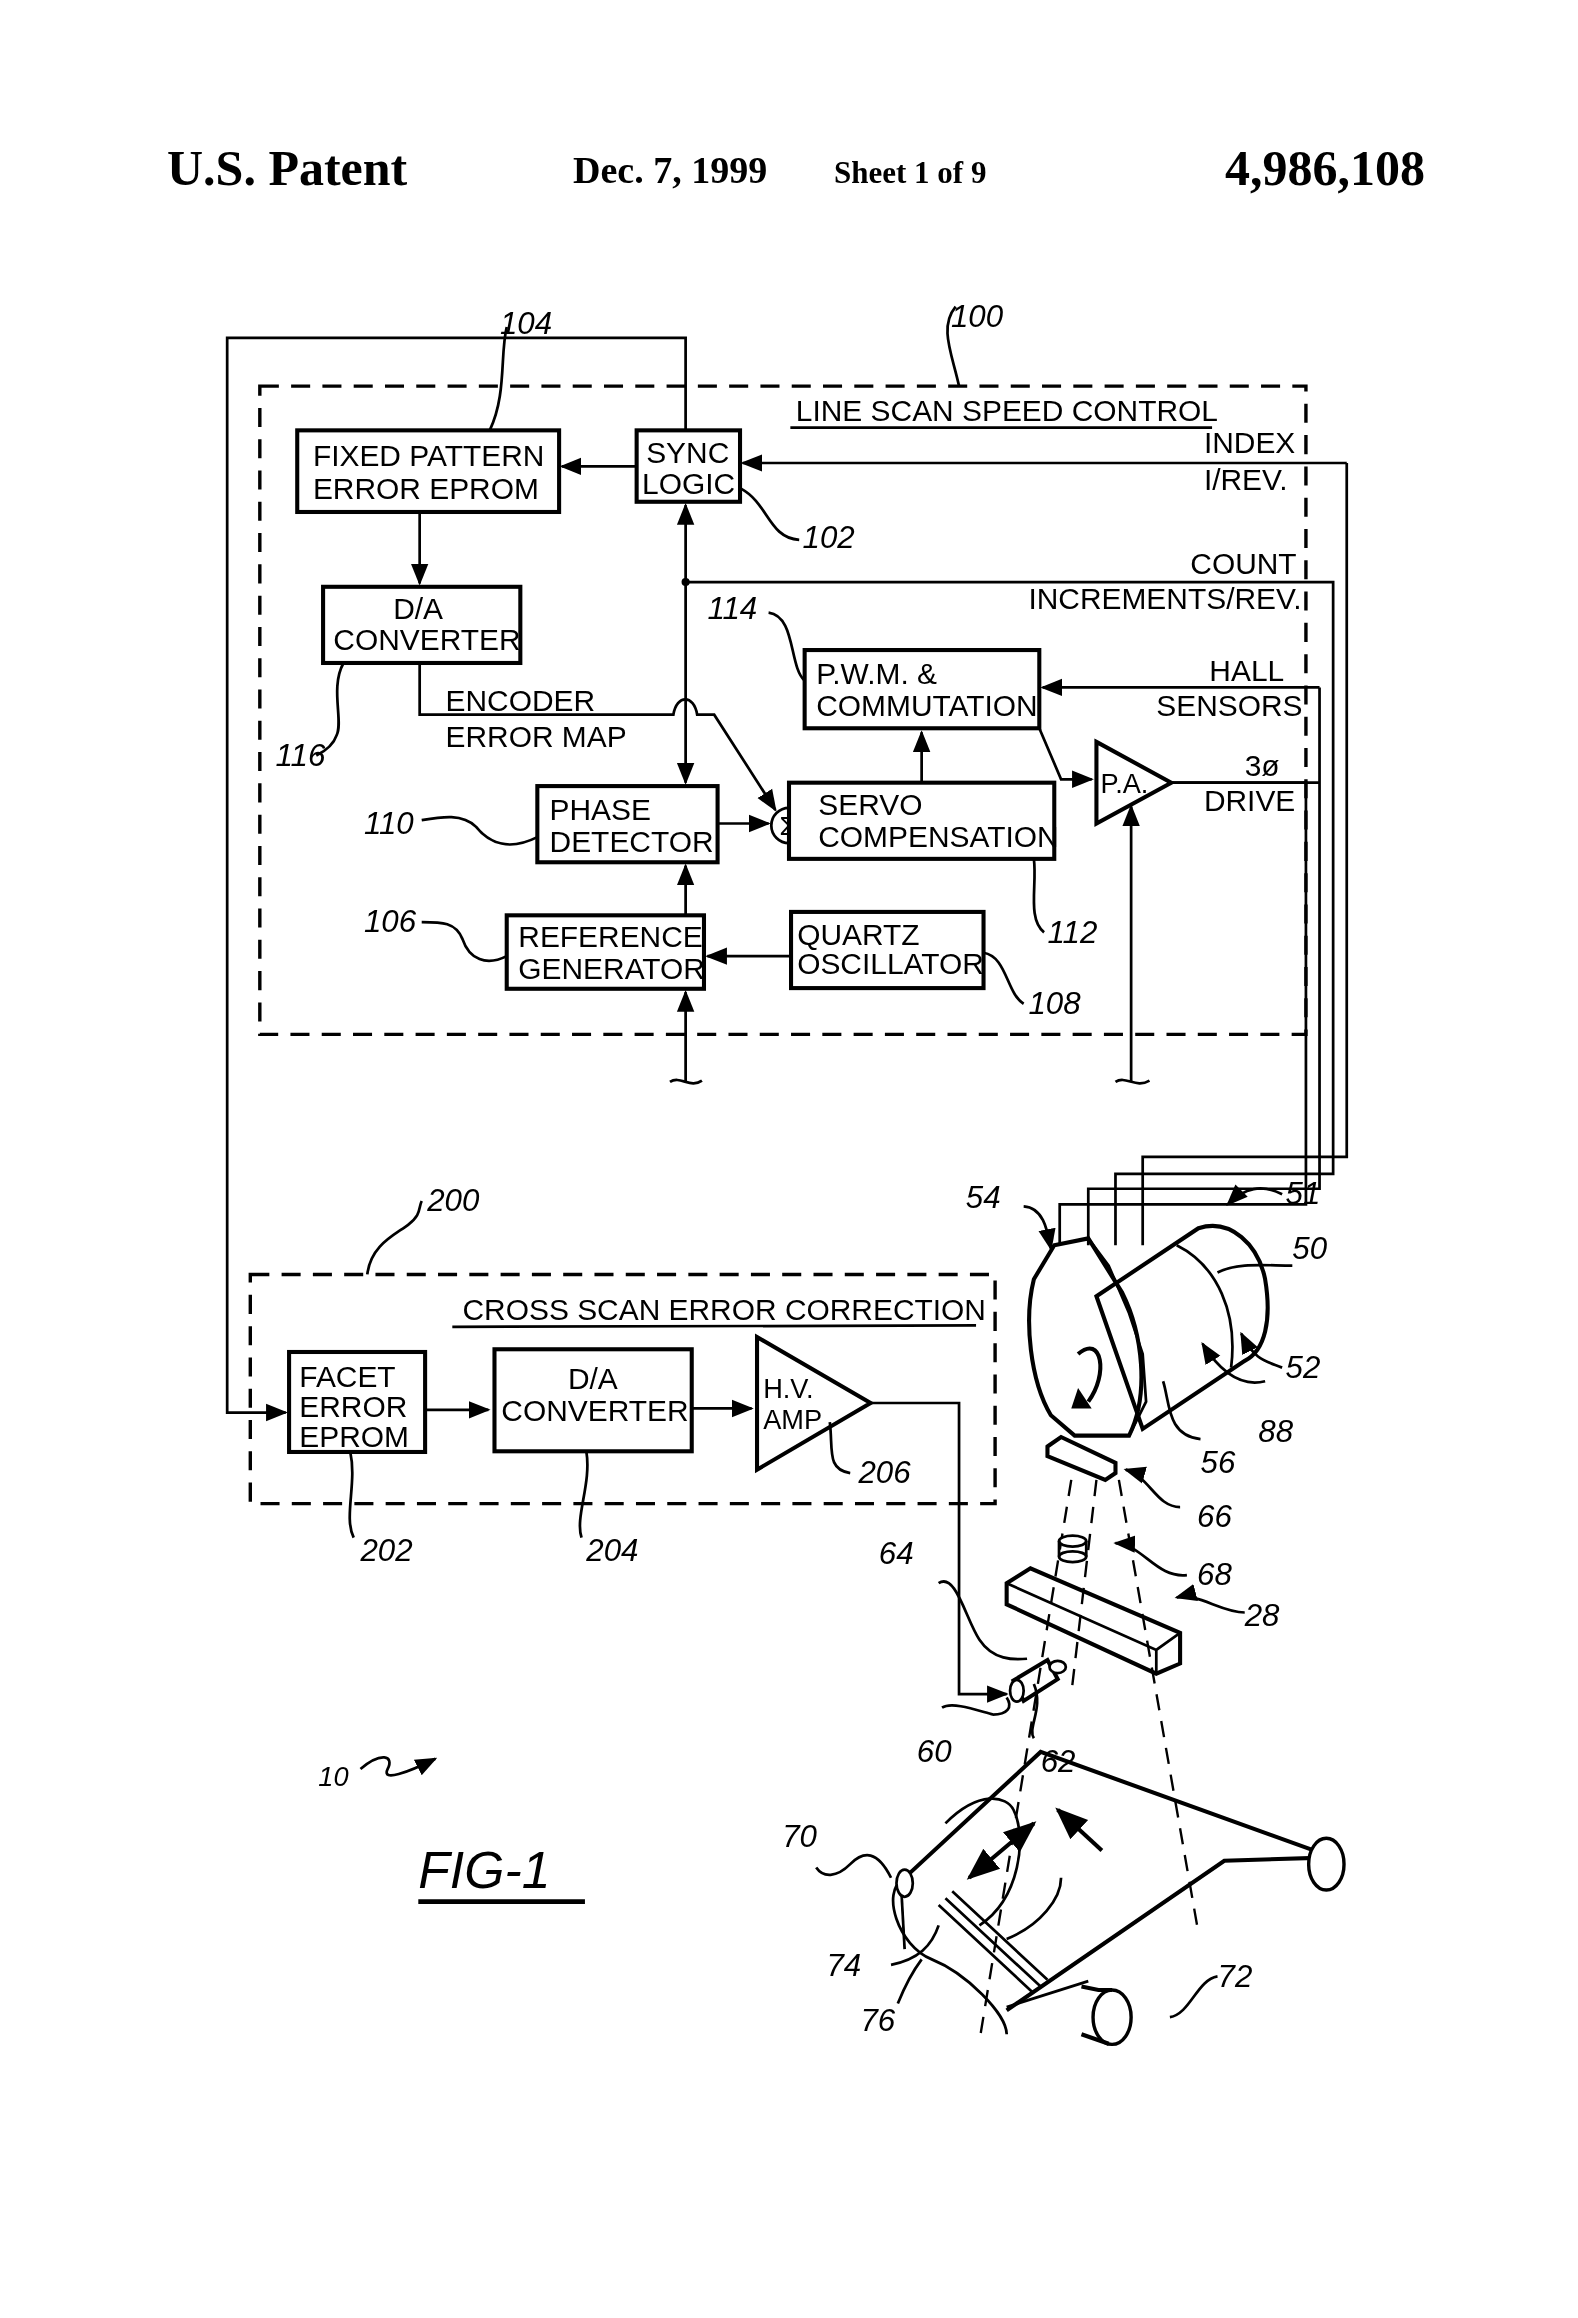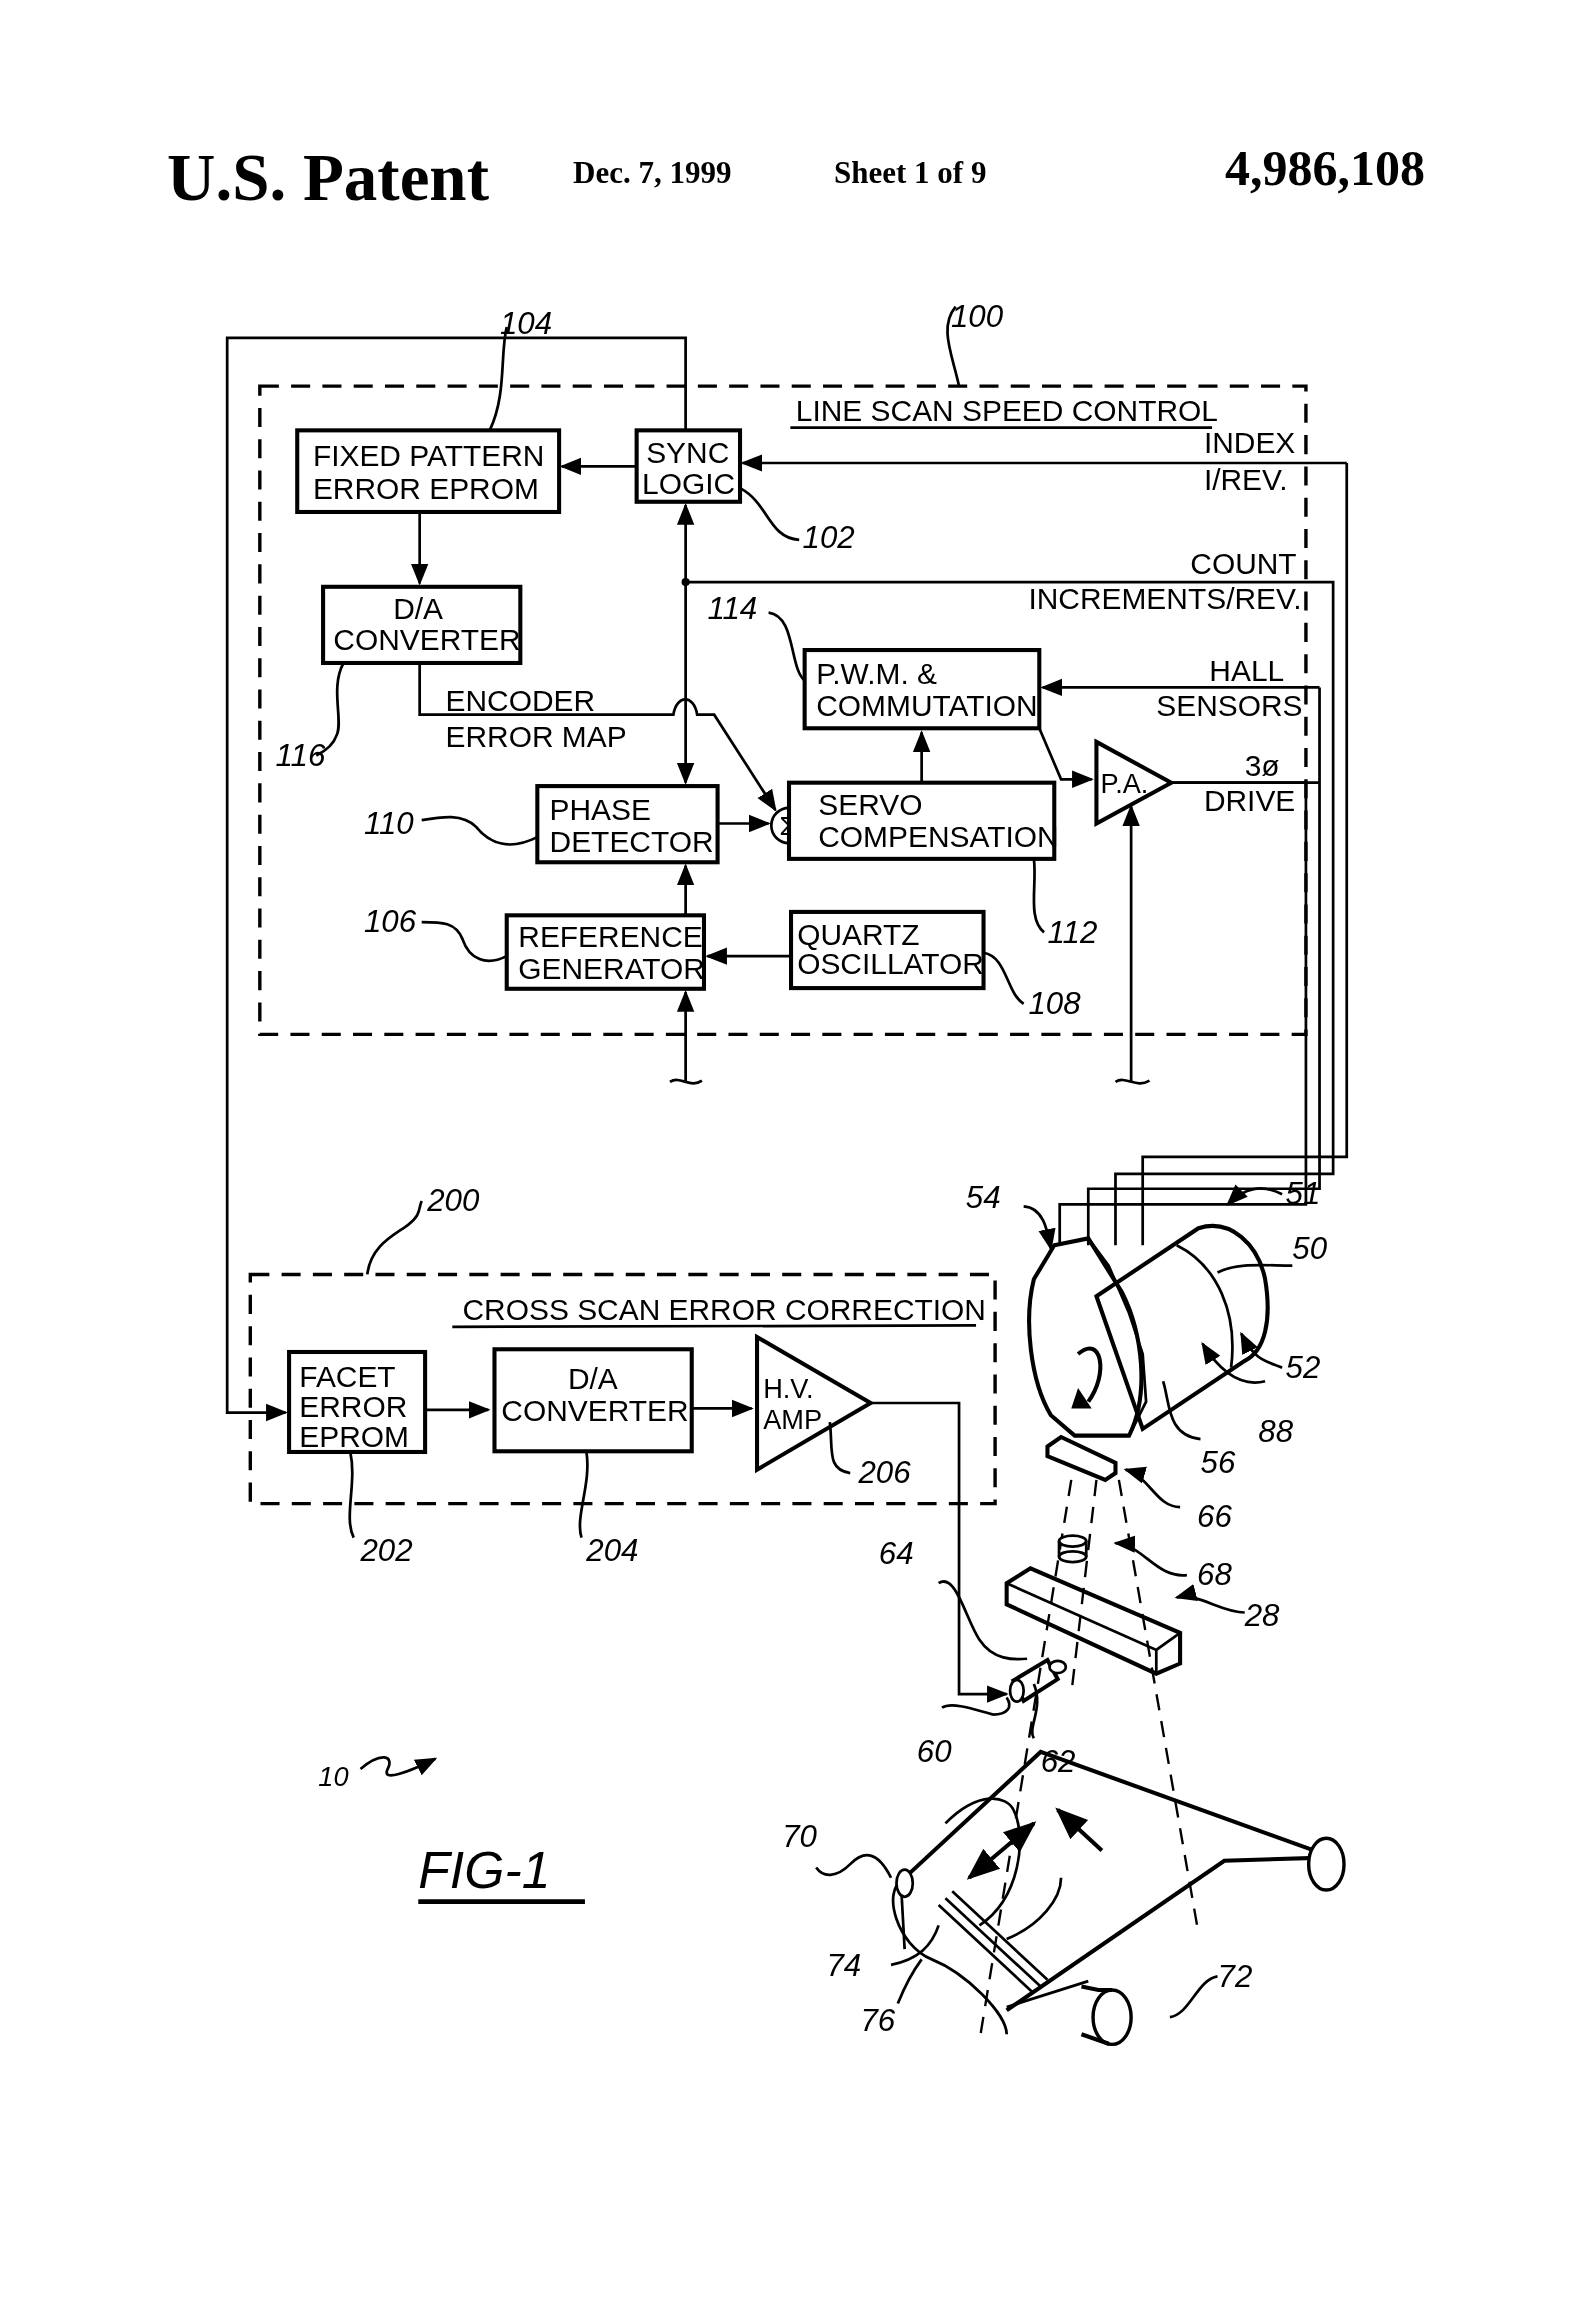--- a/index.html
+++ b/index.html
@@ -1,19 +1,19 @@
 <!DOCTYPE html>
 <html style="font-size:11px"><head>
 <meta charset="utf-8">
 <style>
   html, body { margin:0; padding:0; background:#ffffff; }
   body { width:1578px; height:2319px; position:relative; overflow:hidden; font-family:"Liberation Serif", serif; color:#000; }
   .hdr { position:absolute; top:139px; font-family:"Liberation Serif", serif; font-weight:bold; color:#000; white-space:nowrap; }
-  #hdr-title { left:167px; font-size:67px; }
-  #hdr-date { left:573px; font-size:31px; top:155px; }
+  #hdr-title { left:167px; font-size:50px; }
+  #hdr-date { left:573px; font-size:38px; top:148px; }
   #hdr-sheet { left:834px; font-size:31px; top:155px; }
   #hdr-num { left:1225px; font-size:50px; }
   svg#fig { position:absolute; left:0; top:0; width:1578px; height:2319px; }
   svg text { font-family:"Liberation Sans", sans-serif; fill:#000; }
   .lbl { font-size:44px; }
   .ref { font-size:46px; font-style:italic; }
   .box { fill:#fff; stroke:#000; stroke-width:6; }
   .ln { fill:none; stroke:#000; stroke-width:4; }
   .thick { fill:none; stroke:#000; stroke-width:6; }
   .dash { fill:none; stroke:#000; stroke-width:5; stroke-dasharray:28 18; }

